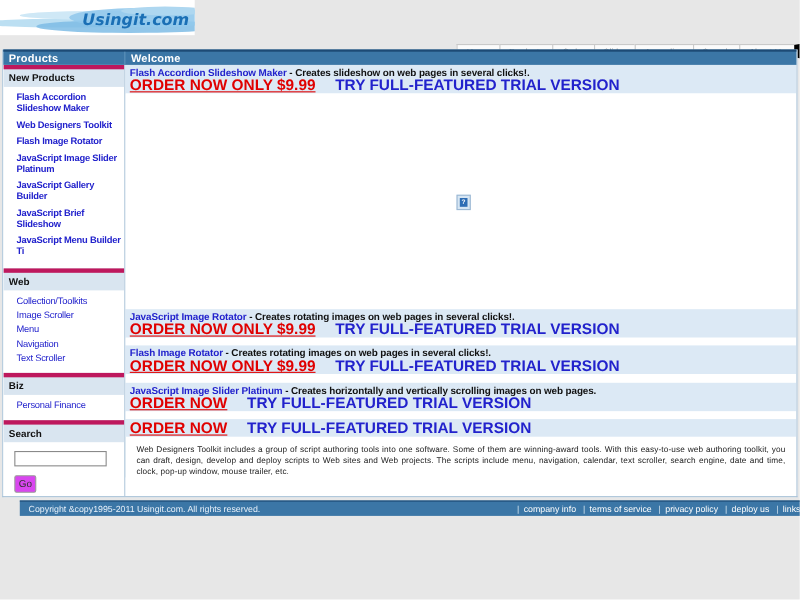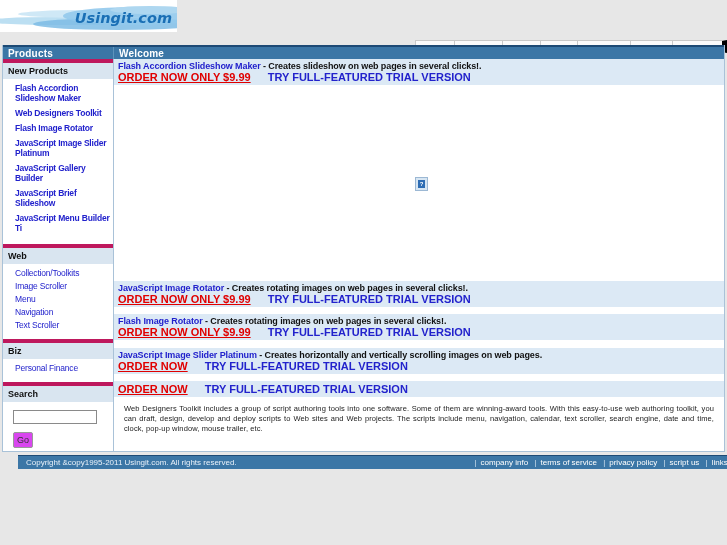--- a/index.html
+++ b/index.html
@@ -72,21 +72,21 @@
     font-family:"Liberation Sans", sans-serif;
   }
   
   .content { flex:1; display:flex; flex-direction:column; overflow:hidden; }
   .p-block {
     background:#dce9f5; padding:2px 20px 3px 4px; flex:0 0 auto;
   }
   .p-line1 { font-size:9px; line-height:10px; letter-spacing:-0.1px; }
   .p-name { color:#2222cc; font-weight:bold; text-decoration:none; cursor:pointer; }
   .p-desc { color:#111; font-weight:bold; }
-  .p-line2 { font-size:11px; line-height:10px; margin-top:1px; }
+  .p-line2 { font-size:14px; line-height:10px; margin-top:1px; }
   .p-order {
     color:#e00000; font-weight:bold; text-decoration:underline;
     margin-right:14px; cursor:pointer;
   }
   .p-trial { color:#2222cc; font-weight:bold; text-decoration:none; cursor:pointer; }
   .img-spacer { flex:0 0 196px; position:relative; background:#ffffff; }
   .broken-img {
     position:absolute; left:301px; top:92px; width:13px; height:14px;
     background:#d7e6f3; border:1px solid #9cb8d4;
     display:flex; align-items:center; justify-content:center;
@@ -259,16 +259,16 @@
     </div>
   </div>
 </div>
 
 <div class="footer">
   <span class="f-copy">Copyright &amp;copy1995-2011 Usingit.com. All rights reserved.</span>
   <span class="f-links">
     <a class="f-link">company info</a>
     <a class="f-link">terms of service</a>
     <a class="f-link">privacy policy</a>
-    <a class="f-link">script us</a>
+    <a class="f-link">deploy us</a>
     <a class="f-link">links</a>
   </span>
 </div>
 
 </body></html>

